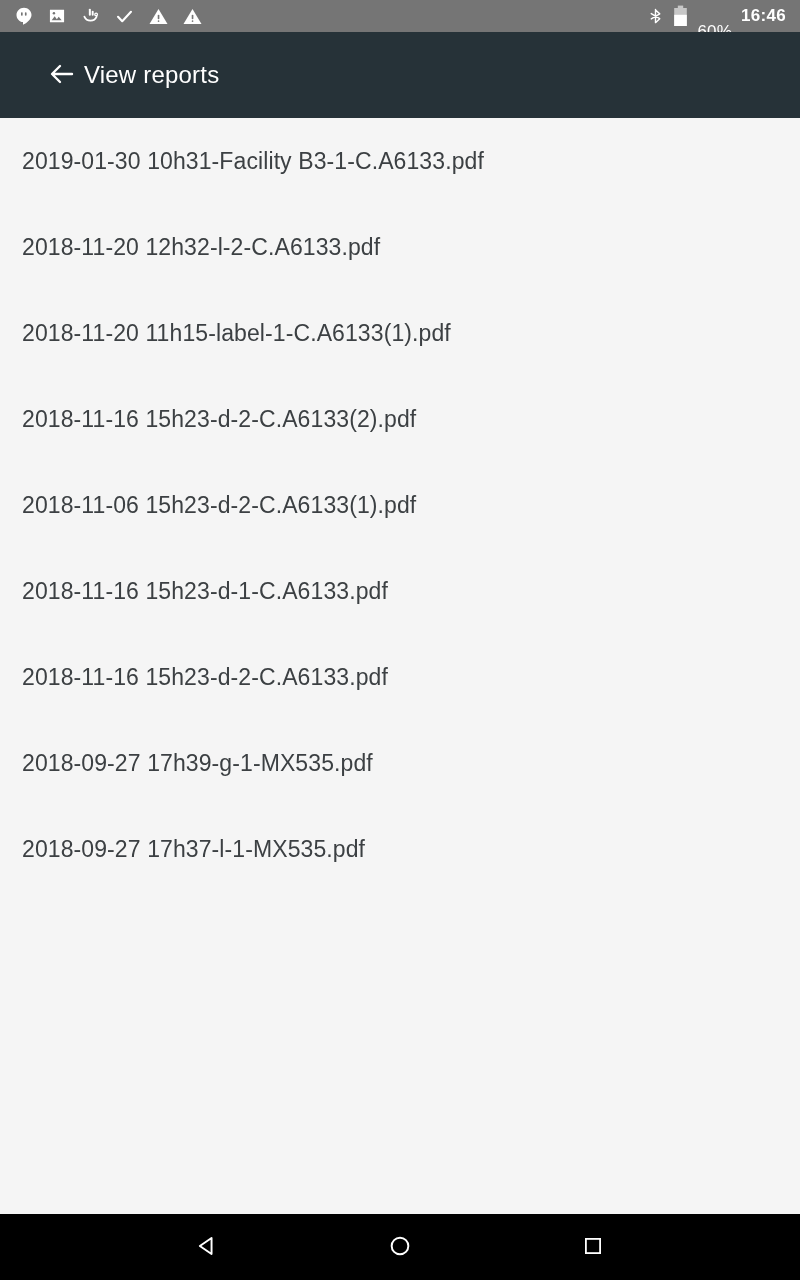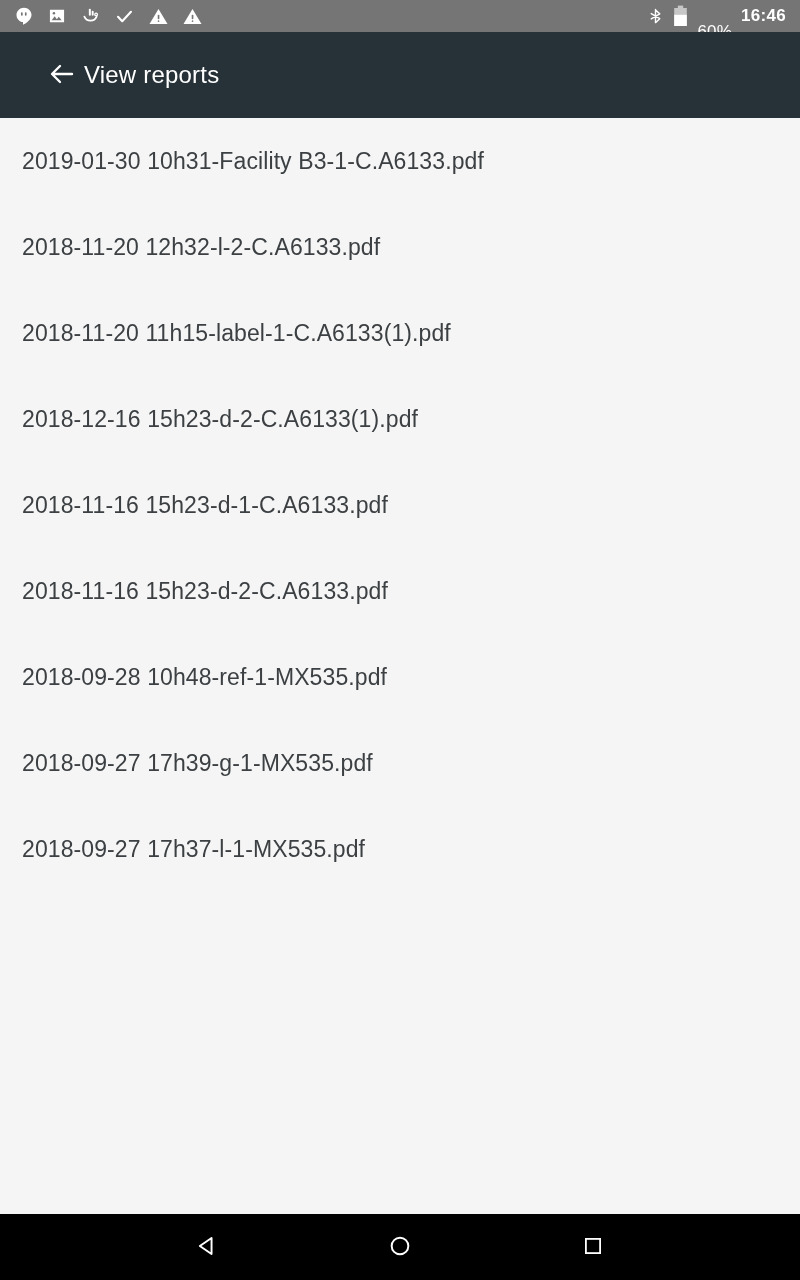--- a/index.html
+++ b/index.html
@@ -229,30 +229,30 @@
     <div class="report-row">
       <span class="report-name">2019-01-30 10h31-Facility B3-1-C.A6133.pdf</span>
     </div>
     <div class="report-row">
       <span class="report-name">2018-11-20 12h32-l-2-C.A6133.pdf</span>
     </div>
     <div class="report-row">
       <span class="report-name">2018-11-20 11h15-label-1-C.A6133(1).pdf</span>
     </div>
     <div class="report-row">
-      <span class="report-name">2018-12-16 15h23-d-2-C.A6133(1).pdf</span>
+      <span class="report-name">2018-11-16 15h23-d-2-C.A6133(2).pdf</span>
+    </div>
+    <div class="report-row">
+      <span class="report-name">2018-11-06 15h23-d-2-C.A6133(1).pdf</span>
     </div>
     <div class="report-row">
       <span class="report-name">2018-11-16 15h23-d-1-C.A6133.pdf</span>
     </div>
     <div class="report-row">
       <span class="report-name">2018-11-16 15h23-d-2-C.A6133.pdf</span>
-    </div>
-    <div class="report-row">
-      <span class="report-name">2018-09-28 10h48-ref-1-MX535.pdf</span>
     </div>
     <div class="report-row">
       <span class="report-name">2018-09-27 17h39-g-1-MX535.pdf</span>
     </div>
     <div class="report-row">
       <span class="report-name">2018-09-27 17h37-l-1-MX535.pdf</span>
     </div>
 
   </div>
 

